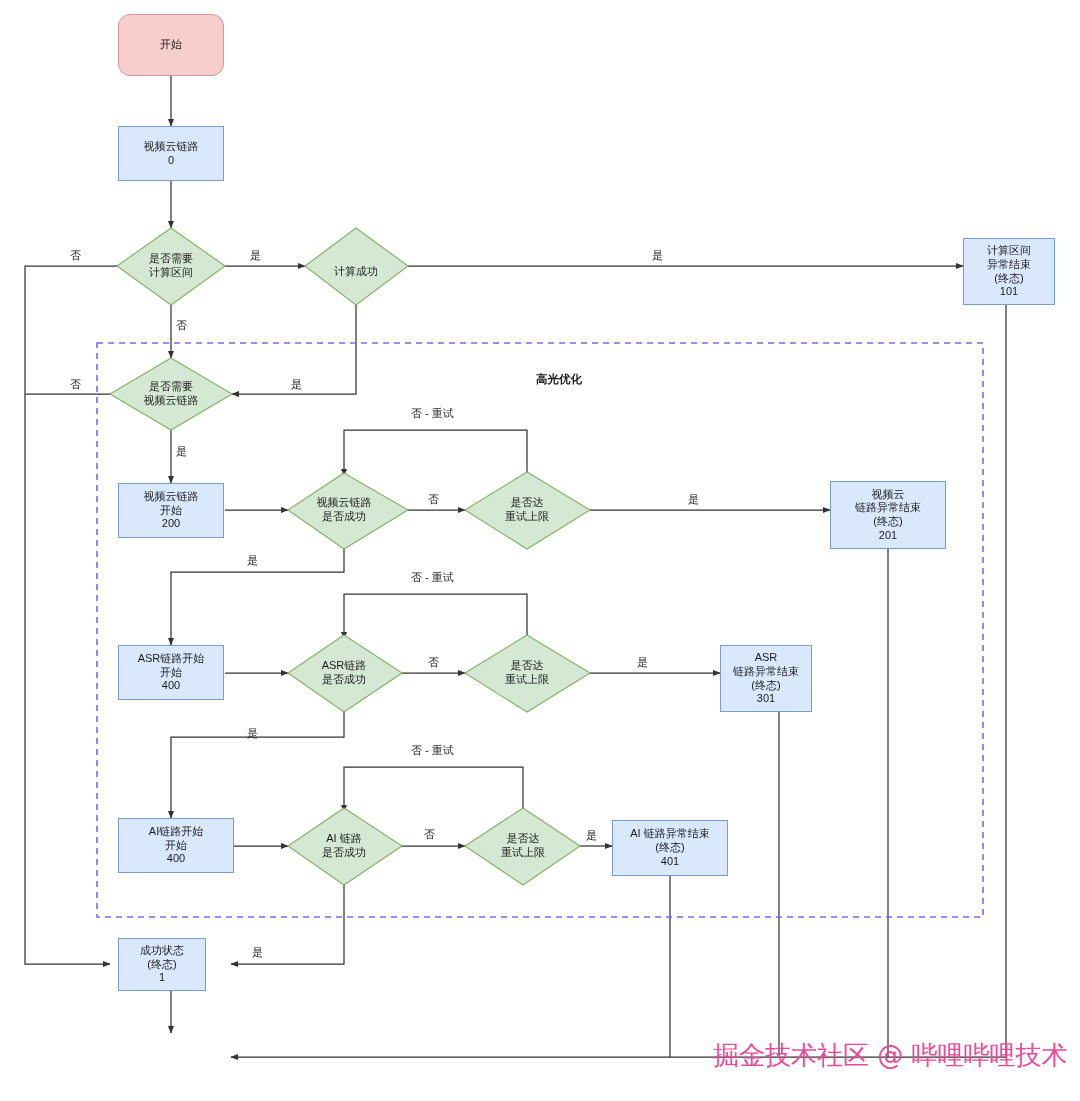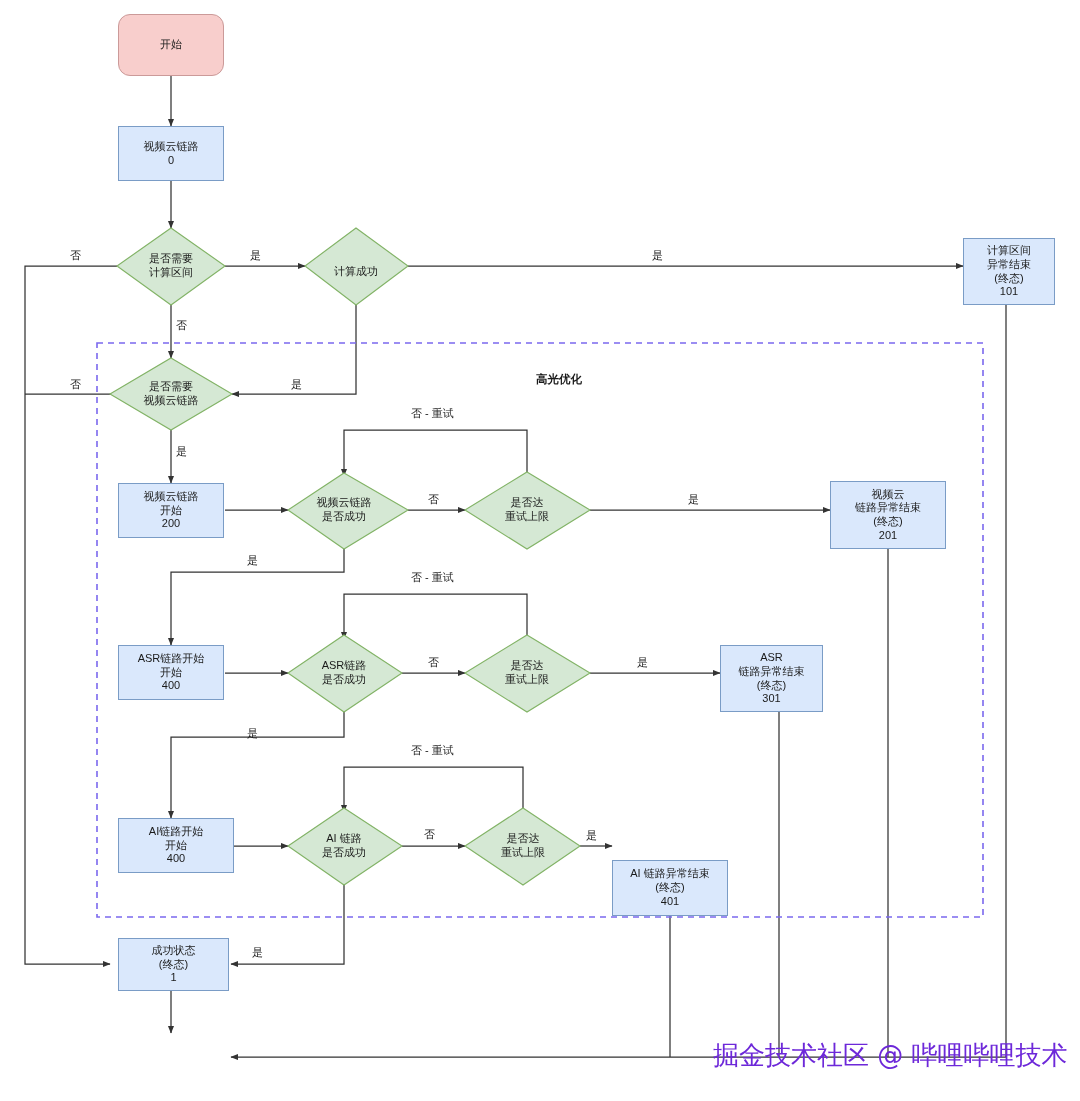--- a/index.html
+++ b/index.html
@@ -7,21 +7,21 @@
   #stage{position:relative;width:1080px;height:1101px;overflow:hidden;background:#fff;}
   svg#wires{position:absolute;left:0;top:0;width:1080px;height:1101px;}
   .node{position:absolute;box-sizing:border-box;display:flex;align-items:center;justify-content:center;
         text-align:center;line-height:1.25;color:#1a1a1a;font-size:11px;}
   .proc{background:#dae8fc;border:1px solid #7a9cc6;}
   .term{background:#f8cecc;border:1px solid #cb9a99;border-radius:12px;}
   .dlabel{position:absolute;display:flex;align-items:center;justify-content:center;text-align:center;
           font-size:11px;color:#1a1a1a;line-height:1.25;pointer-events:none;}
   .elabel{position:absolute;font-size:11px;color:#1a1a1a;white-space:nowrap;}
   .grouplabel{position:absolute;font-size:11.5px;font-weight:bold;color:#1a1a1a;white-space:nowrap;}
-  .watermark{position:absolute;font-size:26px;color:#6d28d9;white-space:nowrap;
+  .watermark{position:absolute;font-size:26px;color:#ec4899;white-space:nowrap;
              font-family:"DejaVu Sans","Liberation Sans",sans-serif;}
   .nl{display:block;}
 </style>
 </head>
 <body>
 
 <div id="stage">
 
   <svg id="wires" viewBox="0 0 1080 1101">
     <defs>
@@ -142,46 +142,46 @@
   </div>
 
   <div class="node proc" style="left:118px;top:645px;width:106px;height:55px;">
     <div>
       <span class="nl">ASR链路开始</span>
       <span class="nl">开始</span>
       <span class="nl">400</span>
     </div>
   </div>
 
-  <div class="node proc" style="left:720px;top:645px;width:103px;height:67px;align-items:center;">
+  <div class="node proc" style="left:720px;top:645px;width:92px;height:67px;align-items:center;">
     <div>
       <span class="nl">ASR</span>
       <span class="nl">链路异常结束</span>
       <span class="nl">(终态)</span>
       <span class="nl">301</span>
     </div>
   </div>
 
   <div class="node proc" style="left:118px;top:818px;width:116px;height:55px;">
     <div>
       <span class="nl">AI链路开始</span>
       <span class="nl">开始</span>
       <span class="nl">400</span>
     </div>
   </div>
 
-  <div class="node proc" style="left:612px;top:820px;width:116px;height:56px;margin-top:40px;">
+  <div class="node proc" style="left:612px;top:820px;width:116px;height:56px;">
     <div>
       <span class="nl">AI 链路异常结束</span>
       <span class="nl">(终态)</span>
       <span class="nl">401</span>
     </div>
   </div>
 
-  <div class="node proc" style="left:118px;top:938px;width:111px;height:53px;">
+  <div class="node proc" style="left:118px;top:938px;width:88px;height:53px;">
     <div>
       <span class="nl">成功状态</span>
       <span class="nl">(终态)</span>
       <span class="nl">1</span>
     </div>
   </div>
 
 
   <div class="dlabel" style="left:121px;top:246px;width:100px;height:40px;">
     <div>

